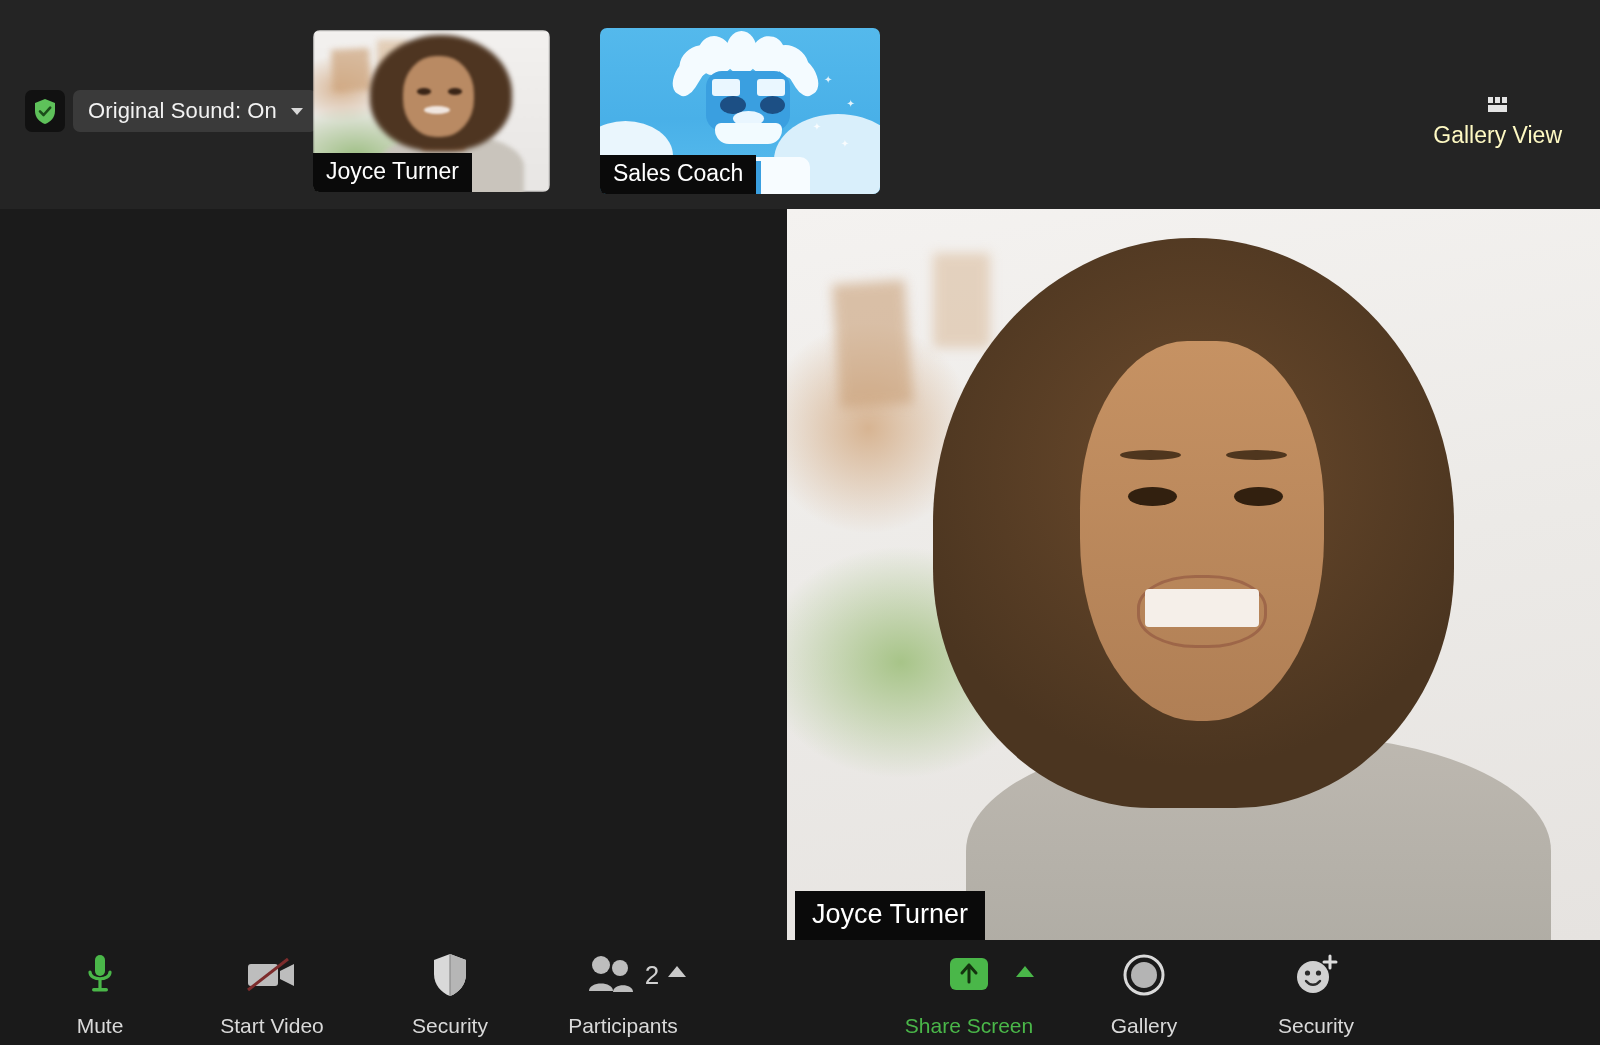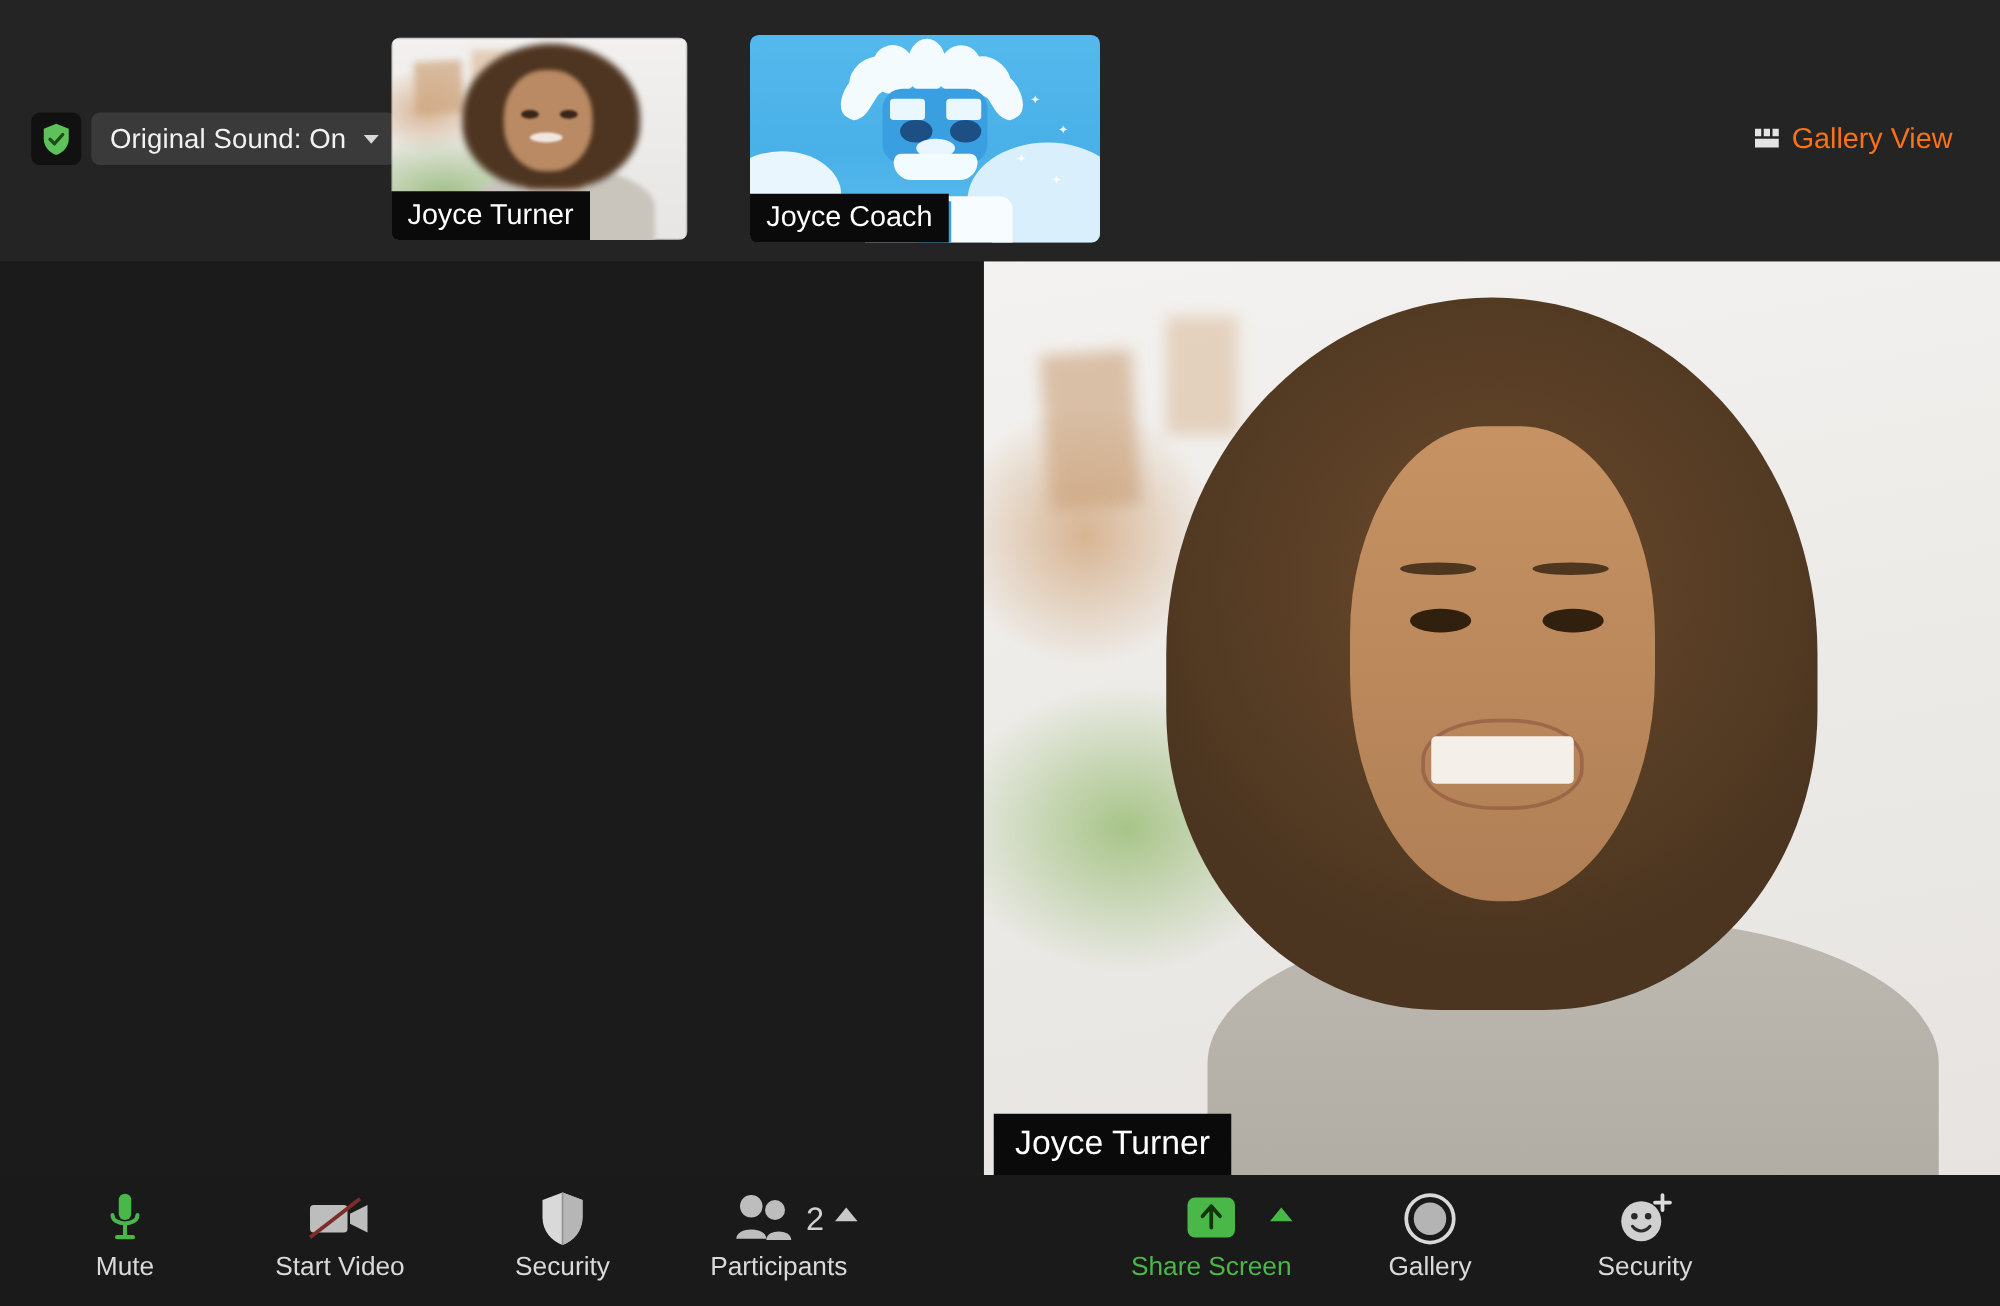--- a/index.html
+++ b/index.html
@@ -96,21 +96,21 @@
   .sc-nose { position:absolute; left:47.5%; top:50%; width:11%; height:9%; background:#e9f6ff; border-radius:50%; }
   .sc-stache { position:absolute; left:41%; top:57%; width:24%; height:13%; background:#f2fbff; border-radius:6px 6px 14px 14px; }
   .sc-coat { position:absolute; left:33%; top:78%; width:42%; height:30%; background:#f7fcff; border-radius:10px 10px 0 0; }
   .sc-tie { position:absolute; left:47.5%; top:80%; width:10%; height:24%; background:#3a9fe0; }
   .sc-sparkle { position:absolute; color:#ffffff; font-size:10px; opacity:.85; }
 
   
   .gallery-view {
     position: absolute; right: 38px; top: 97px;
     display: flex; align-items: center; gap: 10px;
-    color: #f97316; font-size: 23px;
+    color: #fef9c3; font-size: 23px; flex-direction: column;
   }
   .grid-icon { display: flex; flex-direction: column; gap: 2px; width: 19px; }
   .grid-icon .row1 { display: flex; gap: 2px; }
   .grid-icon .row1 i { display: block; width: 5px; height: 6px; background: #e4e4e4; }
   .grid-icon .row2 { width: 19px; height: 7px; background: #e4e4e4; }
 
   
   .stage { position: absolute; left: 0; top: 209px; width: 1600px; height: 731px; background: #1b1b1b; }
   .tile { position: absolute; top: 0; height: 731px; overflow: hidden; }
   #tile-left  { left: 0px;   width: 778px; }
@@ -195,21 +195,21 @@
   .jb-teeth { position:absolute; left:44%; top:52%; width:14%; height:5.2%; background:#f5efe9; border-radius:4px; }
   .jb-lip { position:absolute; left:43%; top:50%; width:16%; height:10%; border:3px solid #8a4f3c; border-radius:45%; opacity:.55; }
 
   
   .toolbar { position: absolute; left: 0; top: 940px; width: 1600px; height: 105px; background: #1a1a1a; }
   .tb-item {
     position: absolute; top: 0; height: 105px;
     display: flex; flex-direction: column; align-items: center;
   }
   .tb-icon { height: 58px; display: flex; align-items: center; justify-content: center; padding-top: 12px; }
-  .tb-label { font-size: 21px; color: #d9d9d9; white-space: nowrap; margin-top: 4px; }
+  .tb-label { font-size: 21px; color: #d9d9d9; white-space: nowrap; margin-top: 16px; }
   .tb-label.green { color: #4ab749; }
   .tb-caret {
     position: absolute; top: 26px;
     width: 0; height: 0; border-left: 9px solid transparent;
     border-right: 9px solid transparent; border-bottom: 11px solid #c9c9c9;
   }
   .tb-caret.green { border-bottom-color: #4ab749; }
   .count-badge { color: #d0d0d0; font-size: 26px; margin-left: 4px; }
 </style>
 </head>
@@ -269,21 +269,21 @@
         <div class="sc-eye" style="left:57%"></div>
         <div class="sc-nose"></div>
         <div class="sc-stache"></div>
         <div class="sc-coat"></div>
         <div class="sc-tie"></div>
         <span class="sc-sparkle" style="left:80%; top:28%">✦</span>
         <span class="sc-sparkle" style="left:88%; top:42%">✦</span>
         <span class="sc-sparkle" style="left:76%; top:56%">✦</span>
         <span class="sc-sparkle" style="left:86%; top:66%">✦</span>
       </div>
-      <div class="thumb-name">Joyce Coach</div>
+      <div class="thumb-name">Sales Coach</div>
     </div>
 
     <div class="gallery-view">
       <span class="grid-icon">
         <span class="row1">
             <i></i>
             <i></i>
             <i></i>
           </span>
         <span class="row2"></span>

